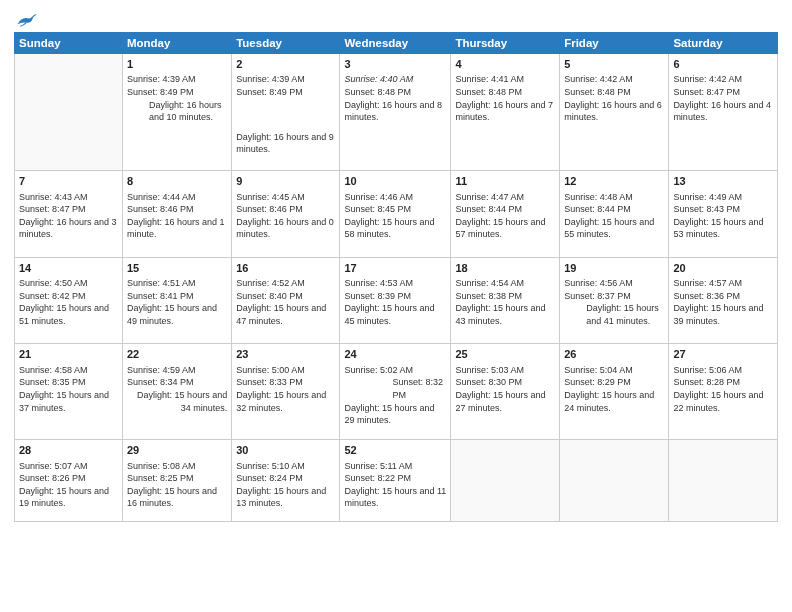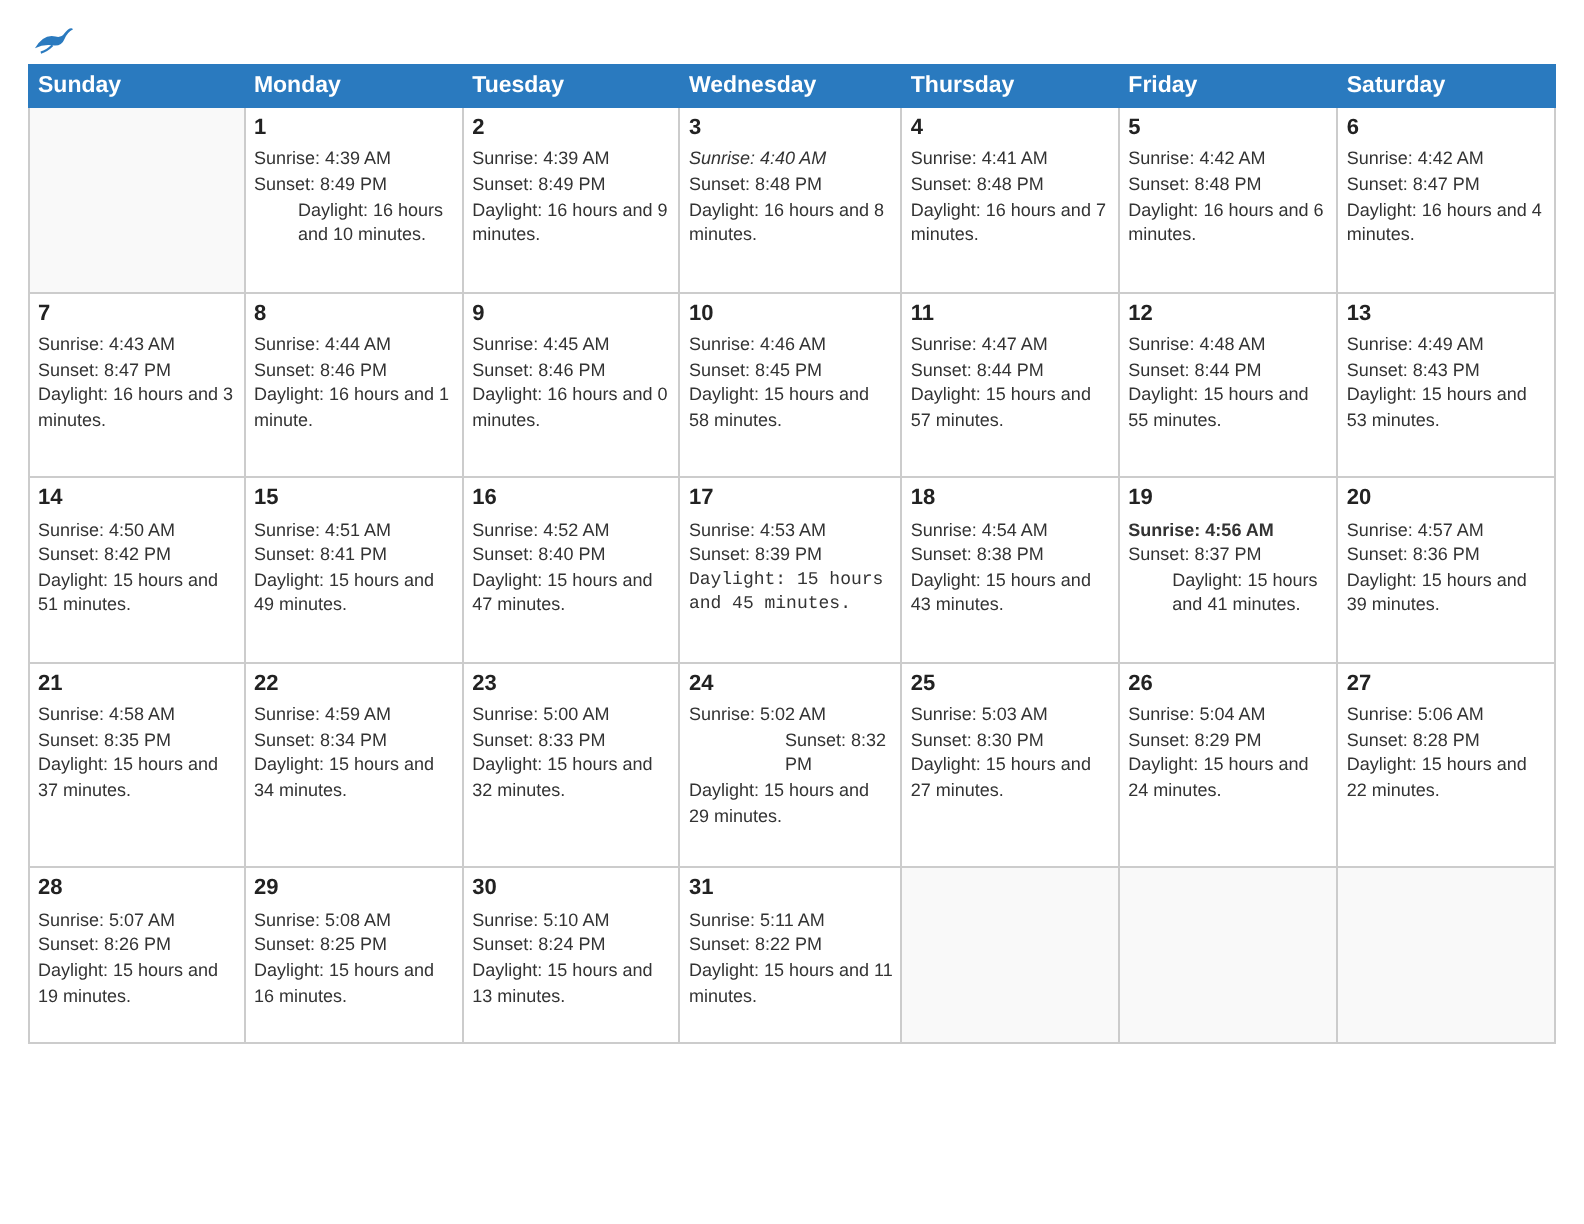--- a/index.html
+++ b/index.html
@@ -135,21 +135,21 @@
           <td>
             <span class="day-num">1</span>
             <span style="display: block;">Sunrise: 4:39 AM</span>
             <span style="display: block;">Sunset: 8:49 PM</span>
             <span style="display: block; margin-left: 22px;">Daylight: 16 hours and 10 minutes.</span>
           </td>
           <td>
             <span class="day-num">2</span>
             <span style="display: block;">Sunrise: 4:39 AM</span>
             <span style="display: block;">Sunset: 8:49 PM</span>
-            <span style="display: block;">Daylight: 16 hours and 9 minutes.</span>
+            <span style="display: block; margin-top: 32px;">Daylight: 16 hours and 9 minutes.</span>
           </td>
           <td>
             <span class="day-num">3</span>
             <span style="display: block; font-style: italic;">Sunrise: 4:40 AM</span>
             <span style="display: block;">Sunset: 8:48 PM</span>
             <span style="display: block;">Daylight: 16 hours and 8 minutes.</span>
           </td>
           <td>
             <span class="day-num">4</span>
             <span style="display: block;">Sunrise: 4:41 AM</span>
@@ -229,31 +229,31 @@
           <td>
             <span class="day-num">16</span>
             <span style="display: block;">Sunrise: 4:52 AM</span>
             <span style="display: block;">Sunset: 8:40 PM</span>
             <span style="display: block;">Daylight: 15 hours and 47 minutes.</span>
           </td>
           <td>
             <span class="day-num">17</span>
             <span style="display: block;">Sunrise: 4:53 AM</span>
             <span style="display: block;">Sunset: 8:39 PM</span>
-            <span style="display: block; font-family: Liberation Mono, monospace;">Daylight: 15 hours and 45 minutes.</span>
+            <span style="display: block;">Daylight: 15 hours and 45 minutes.</span>
           </td>
           <td>
             <span class="day-num">18</span>
             <span style="display: block;">Sunrise: 4:54 AM</span>
             <span style="display: block;">Sunset: 8:38 PM</span>
             <span style="display: block;">Daylight: 15 hours and 43 minutes.</span>
           </td>
           <td>
             <span class="day-num">19</span>
-            <span style="display: block; font-weight: bold;">Sunrise: 4:56 AM</span>
+            <span style="display: block;">Sunrise: 4:56 AM</span>
             <span style="display: block;">Sunset: 8:37 PM</span>
             <span style="display: block; margin-left: 22px;">Daylight: 15 hours and 41 minutes.</span>
           </td>
           <td>
             <span class="day-num">20</span>
             <span style="display: block;">Sunrise: 4:57 AM</span>
             <span style="display: block;">Sunset: 8:36 PM</span>
             <span style="display: block;">Daylight: 15 hours and 39 minutes.</span>
           </td>
         </tr>
@@ -261,21 +261,21 @@
           <td>
             <span class="day-num">21</span>
             <span style="display: block;">Sunrise: 4:58 AM</span>
             <span style="display: block;">Sunset: 8:35 PM</span>
             <span style="display: block;">Daylight: 15 hours and 37 minutes.</span>
           </td>
           <td>
             <span class="day-num">22</span>
             <span style="display: block;">Sunrise: 4:59 AM</span>
             <span style="display: block;">Sunset: 8:34 PM</span>
-            <span style="display: block;">Daylight: 15 hours and 34 minutes.</span>
+            <span style="display: block; text-align: right;">Daylight: 15 hours and 34 minutes.</span>
           </td>
           <td>
             <span class="day-num">23</span>
             <span style="display: block;">Sunrise: 5:00 AM</span>
             <span style="display: block;">Sunset: 8:33 PM</span>
             <span style="display: block;">Daylight: 15 hours and 32 minutes.</span>
           </td>
           <td>
             <span class="day-num">24</span>
             <span style="display: block;">Sunrise: 5:02 AM</span>
@@ -314,21 +314,21 @@
             <span style="display: block;">Sunset: 8:25 PM</span>
             <span style="display: block;">Daylight: 15 hours and 16 minutes.</span>
           </td>
           <td>
             <span class="day-num">30</span>
             <span style="display: block;">Sunrise: 5:10 AM</span>
             <span style="display: block;">Sunset: 8:24 PM</span>
             <span style="display: block;">Daylight: 15 hours and 13 minutes.</span>
           </td>
           <td>
-            <span class="day-num">31</span>
+            <span class="day-num">52</span>
             <span style="display: block;">Sunrise: 5:11 AM</span>
             <span style="display: block;">Sunset: 8:22 PM</span>
             <span style="display: block;">Daylight: 15 hours and 11 minutes.</span>
           </td>
           <td class="empty-cell"></td>
           <td class="empty-cell"></td>
           <td class="empty-cell"></td>
         </tr>
       </tbody>
   </table>

